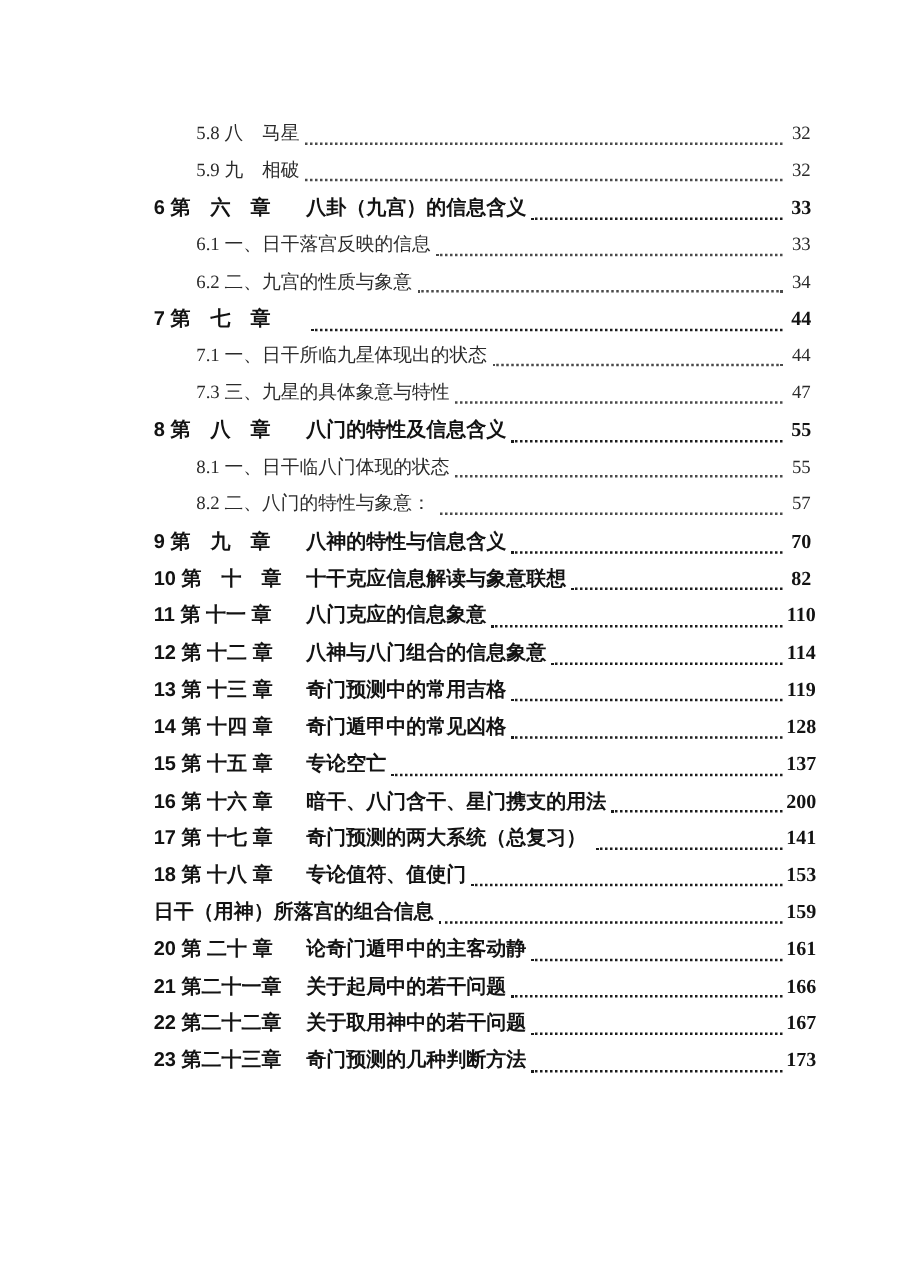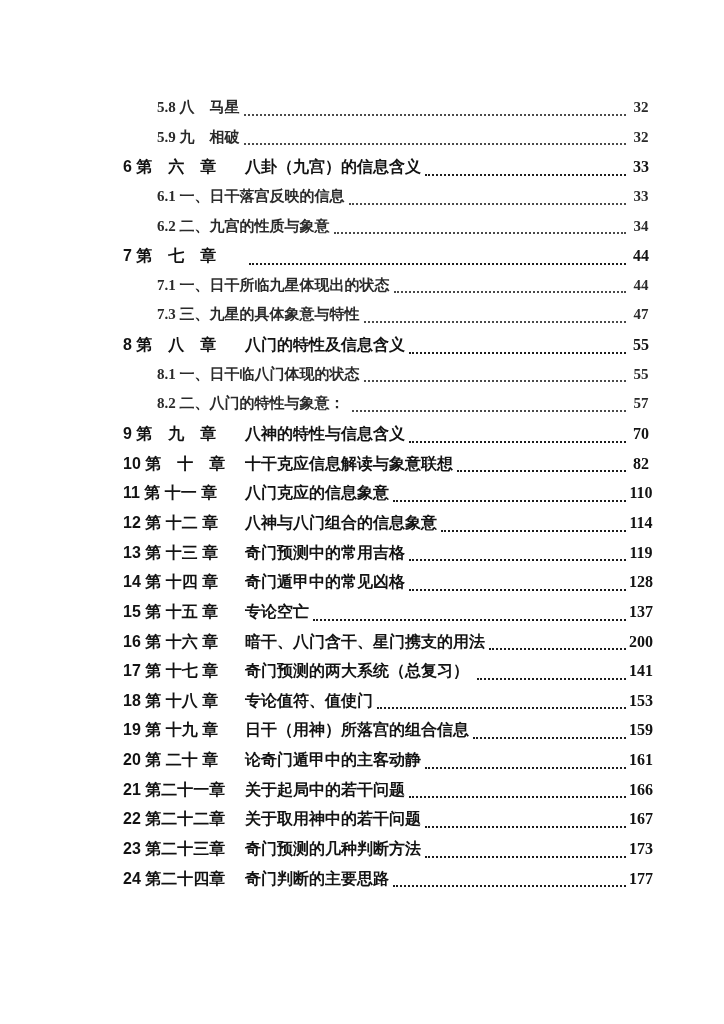--- a/index.html
+++ b/index.html
@@ -27,21 +27,20 @@
   .row {
     display: flex;
     height: 29.65px;
     line-height: 29.65px;
     white-space: pre;
   }
   .row.sub {
     font-family: "Liberation Serif", "DejaVu Serif", serif;
     font-size: 15px;
     color: #2a2a2a;
-    font-weight: bold;
   }
   .row.sub .label {
     padding-left: 34px;
     flex: none;
   }
   .row.chapter {
     font-family: "Liberation Sans", "DejaVu Sans", sans-serif;
     font-weight: bold;
     font-size: 16px;
     color: #131313;
@@ -92,20 +91,19 @@
       <div class="row chapter"><span class="label">9 第　九　章</span><span class="title">八神的特性与信息含义</span><span class="leader"></span><span class="pagenum">70</span></div>
       <div class="row chapter"><span class="label">10 第　十　章</span><span class="title">十干克应信息解读与象意联想</span><span class="leader"></span><span class="pagenum">82</span></div>
       <div class="row chapter"><span class="label">11 第 十一 章</span><span class="title">八门克应的信息象意</span><span class="leader"></span><span class="pagenum">110</span></div>
       <div class="row chapter"><span class="label">12 第 十二 章</span><span class="title">八神与八门组合的信息象意</span><span class="leader"></span><span class="pagenum">114</span></div>
       <div class="row chapter"><span class="label">13 第 十三 章</span><span class="title">奇门预测中的常用吉格</span><span class="leader"></span><span class="pagenum">119</span></div>
       <div class="row chapter"><span class="label">14 第 十四 章</span><span class="title">奇门遁甲中的常见凶格</span><span class="leader"></span><span class="pagenum">128</span></div>
       <div class="row chapter"><span class="label">15 第 十五 章</span><span class="title">专论空亡</span><span class="leader"></span><span class="pagenum">137</span></div>
       <div class="row chapter"><span class="label">16 第 十六 章</span><span class="title">暗干、八门含干、星门携支的用法</span><span class="leader"></span><span class="pagenum">200</span></div>
       <div class="row chapter"><span class="label">17 第 十七 章</span><span class="title">奇门预测的两大系统（总复习） </span><span class="leader"></span><span class="pagenum">141</span></div>
       <div class="row chapter"><span class="label">18 第 十八 章</span><span class="title">专论值符、值使门</span><span class="leader"></span><span class="pagenum">153</span></div>
-      <div class="row chapter"><span class="label">19 第 十九 章</span><span class="title">日干（用神）所落宫的组合信息</span><span class="leader"></span><span class="pagenum">159</span></div>
+      <div class="row chapter"><span class="title">日干（用神）所落宫的组合信息</span><span class="leader"></span><span class="pagenum">159</span></div>
       <div class="row chapter"><span class="label">20 第 二十 章</span><span class="title">论奇门遁甲中的主客动静</span><span class="leader"></span><span class="pagenum">161</span></div>
       <div class="row chapter"><span class="label">21 第二十一章</span><span class="title">关于起局中的若干问题</span><span class="leader"></span><span class="pagenum">166</span></div>
       <div class="row chapter"><span class="label">22 第二十二章</span><span class="title">关于取用神中的若干问题</span><span class="leader"></span><span class="pagenum">167</span></div>
       <div class="row chapter"><span class="label">23 第二十三章</span><span class="title">奇门预测的几种判断方法</span><span class="leader"></span><span class="pagenum">173</span></div>
-      <div class="row chapter"><span class="label">24 第二十四章</span><span class="title">奇门判断的主要思路</span><span class="leader"></span><span class="pagenum">177</span></div>
     </div>
 </div>
 
 </body></html>

